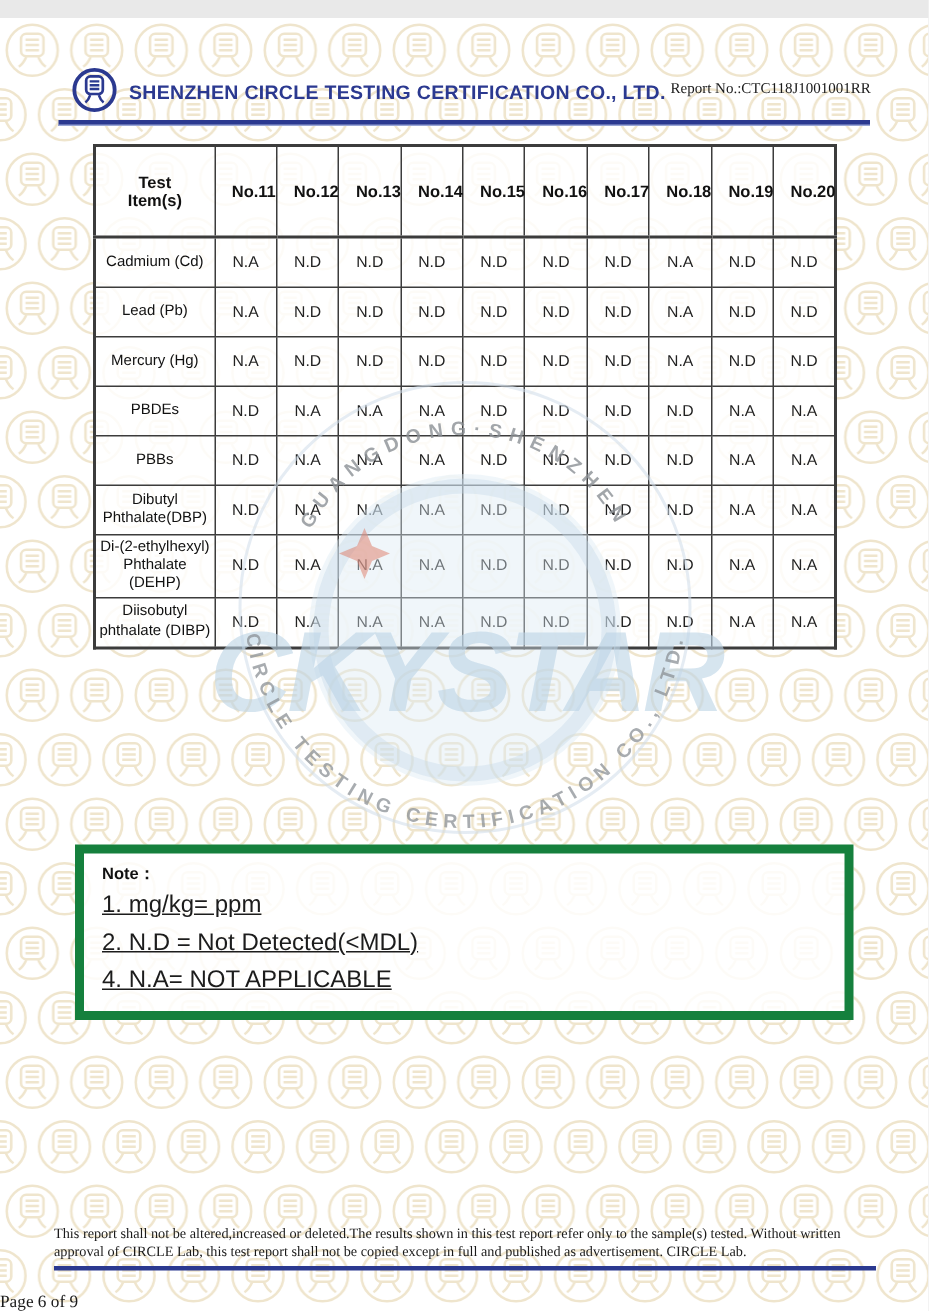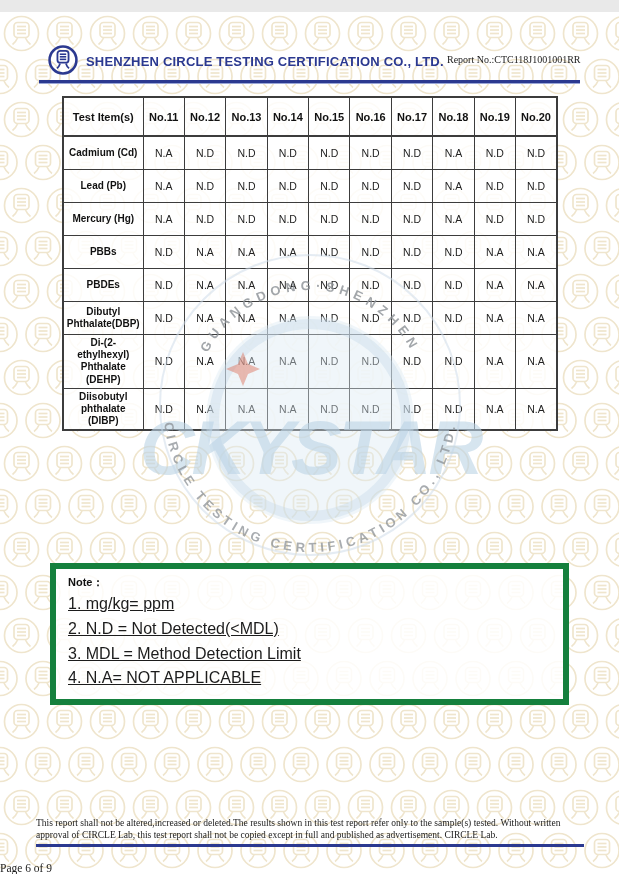--- a/index.html
+++ b/index.html
@@ -33,24 +33,24 @@
   table.results{
     border-collapse:collapse;table-layout:fixed;width:496px;
     background:rgba(255,255,255,.84);
     border:2px solid #3c3c3c;
   }
   table.results th,table.results td{
     border:1px solid #3c3c3c;text-align:center;vertical-align:middle;
   }
   table.results thead th{
     height:37px;font-size:11px;font-weight:bold;color:#111;
-    border-bottom:2px solid #3c3c3c;padding:0;
+    border-bottom:2px solid #3c3c3c;padding:11px;
   }
   table.results td{height:28px;font-size:10.5px;color:#222;padding:1px;}
-  table.results td.item{font-size:10px;line-height:1.22;padding:2px 1px;color:#111;font-weight:bold;}
+  table.results td.item{font-size:10px;line-height:1.22;padding:2px 1px;color:#111;}
   table.results col.c-item{width:80px;}
 
   
   .note-box{
     position:absolute;left:50px;top:551px;width:519px;
     border:6px solid #15803d;background:rgba(255,255,255,.84);
     padding:6px 10px 8px 12px;box-sizing:border-box;
   }
   .note-title{font-size:11px;font-weight:bold;color:#111;margin-bottom:2px;}
   .note-line{font-size:16px;color:#1c1c1c;line-height:1.55;text-decoration:underline;}
@@ -165,34 +165,34 @@
               <td>N.D</td>
               <td>N.D</td>
               <td>N.D</td>
               <td>N.D</td>
               <td>N.D</td>
               <td>N.A</td>
               <td>N.D</td>
               <td>N.D</td>
             </tr>
             <tr>
+              <td class="item">PBDEs</td>
+              <td>N.D</td>
+              <td>N.A</td>
+              <td>N.A</td>
+              <td>N.A</td>
+              <td>N.D</td>
+              <td>N.D</td>
+              <td>N.D</td>
+              <td>N.D</td>
+              <td>N.A</td>
+              <td>N.A</td>
+            </tr>
+            <tr>
               <td class="item">PBBs</td>
-              <td>N.D</td>
-              <td>N.A</td>
-              <td>N.A</td>
-              <td>N.A</td>
-              <td>N.D</td>
-              <td>N.D</td>
-              <td>N.D</td>
-              <td>N.D</td>
-              <td>N.A</td>
-              <td>N.A</td>
-            </tr>
-            <tr>
-              <td class="item">PBDEs</td>
               <td>N.D</td>
               <td>N.A</td>
               <td>N.A</td>
               <td>N.A</td>
               <td>N.D</td>
               <td>N.D</td>
               <td>N.D</td>
               <td>N.D</td>
               <td>N.A</td>
               <td>N.A</td>
@@ -237,21 +237,20 @@
               <td>N.A</td>
             </tr>
           </tbody>
       </table>
     </div>
 
     <div class="note-box">
       <div class="note-title">Note：</div>
       <div class="note-line">1. mg/kg= ppm</div>
       <div class="note-line">2. N.D = Not Detected(&lt;MDL)</div>
-      <div class="note-line">3. MDL = Method Detection Limit</div>
       <div class="note-line">4. N.A= NOT APPLICABLE</div>
     </div>
 
     <div class="disclaimer">
       <div class="l1">This report shall not be altered,increased or deleted.The results shown in this test report refer only to the sample(s) tested. Without written</div>
       <div>approval of CIRCLE Lab, this test report shall not be copied except in full and published as advertisement.   CIRCLE  Lab.</div>
     </div>
     <div class="footer-rule"></div>
     <div class="page-number">Page 6 of 9</div>
   </div>

